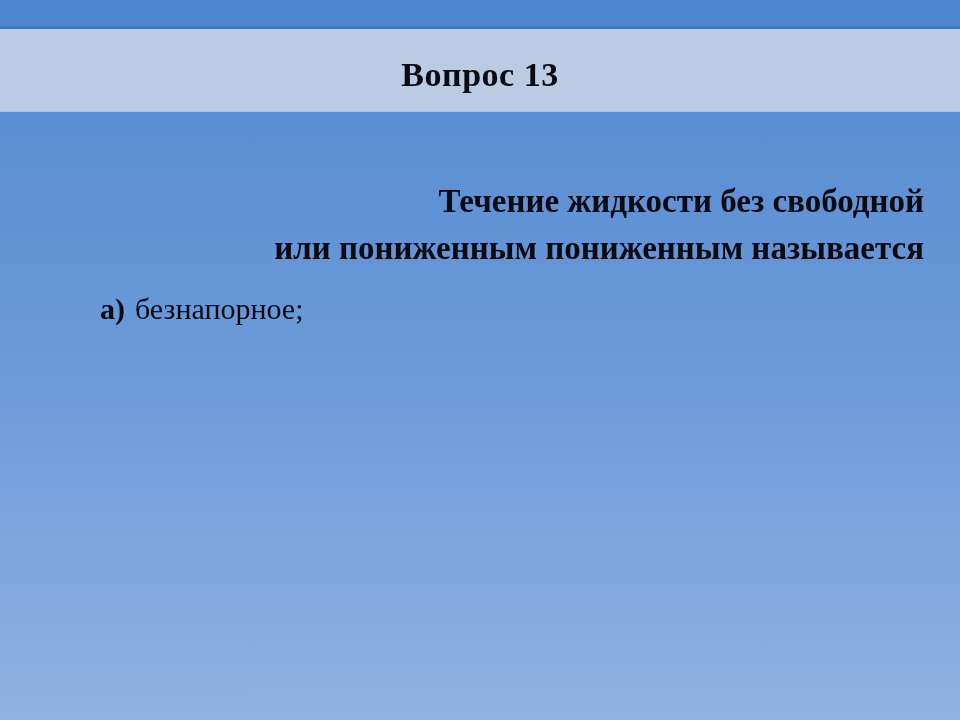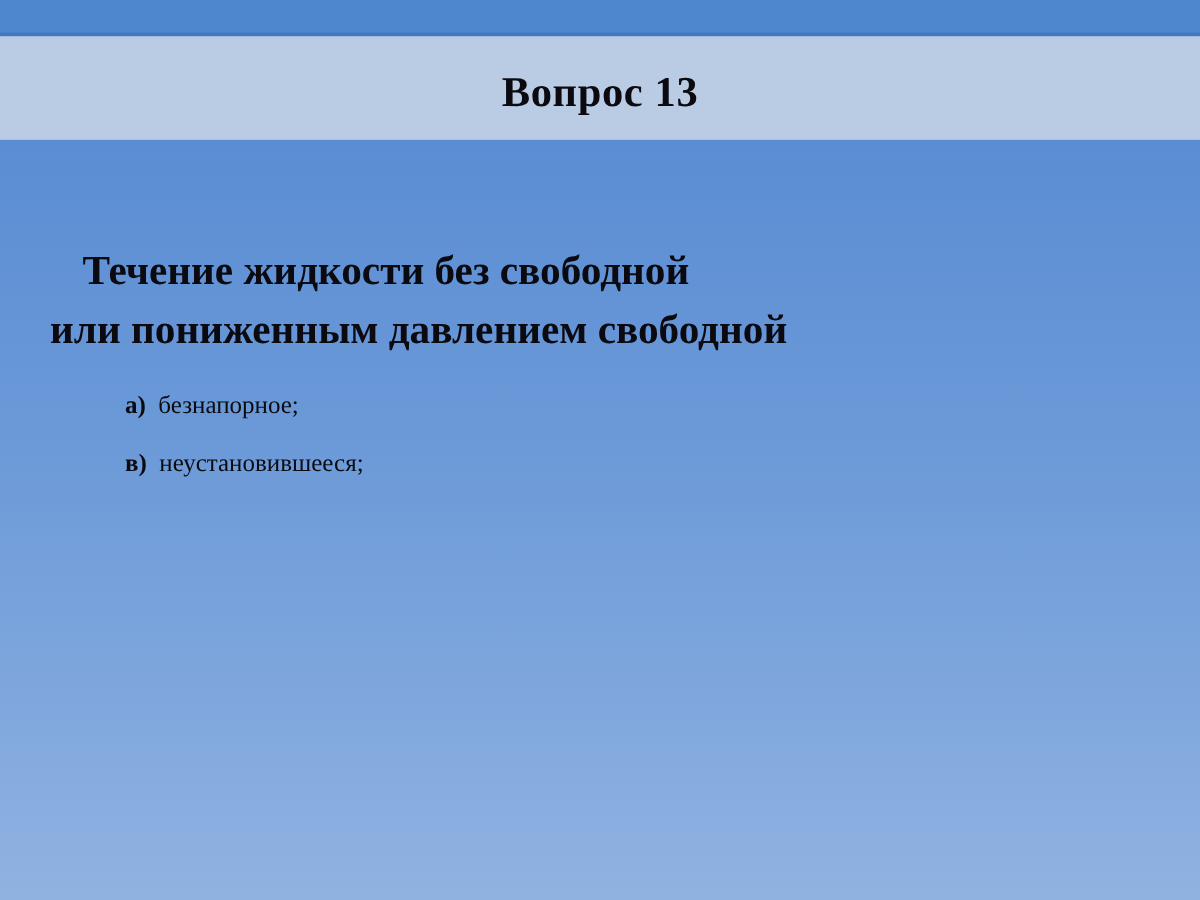--- a/index.html
+++ b/index.html
@@ -46,33 +46,34 @@
   }
   .content {
     position: absolute;
     top: 111px;
     left: 0;
     width: 100%;
     padding-top: 67px;
     box-sizing: border-box;
   }
   .question {
-    margin: 16px 36px 0 40px;
+    margin: 0 36px 0 40px;
     font-size: 33px;
     font-weight: bold;
     line-height: 47px;
+    text-align: right;
   }
   .q-line-first {
     padding-left: 26px;
   }
   .options {
     list-style: none;
     margin: 13px 0 0 0;
     padding: 0 0 0 100px;
-    font-size: 20px;
+    font-size: 30px;
     line-height: 47px;
   }
   .opt-letter {
     font-weight: bold;
     margin-right: 10px;
   }
   .opt-text {
     font-weight: normal;
   }
 </style>
@@ -84,26 +85,23 @@
   <div class="top-strip"></div>
 
   <div class="title-band">
     <h1 class="title">Вопрос 13</h1>
   </div>
 
   <div class="content">
 
     <div class="question">
       <div class="q-line q-line-first">Течение жидкости без свободной</div>
-      <div class="q-line">или пониженным давлением свободной</div>
+      <div class="q-line">или пониженным пониженным называется</div>
     </div>
 
     <ul class="options">
       <li>
         <span class="opt-letter">а)</span><span class="opt-text">безнапорное;</span>
-      </li>
-      <li>
-        <span class="opt-letter">в)</span><span class="opt-text">неустановившееся;</span>
       </li>
     </ul>
 
   </div>
 </div>
 
 </body></html>

